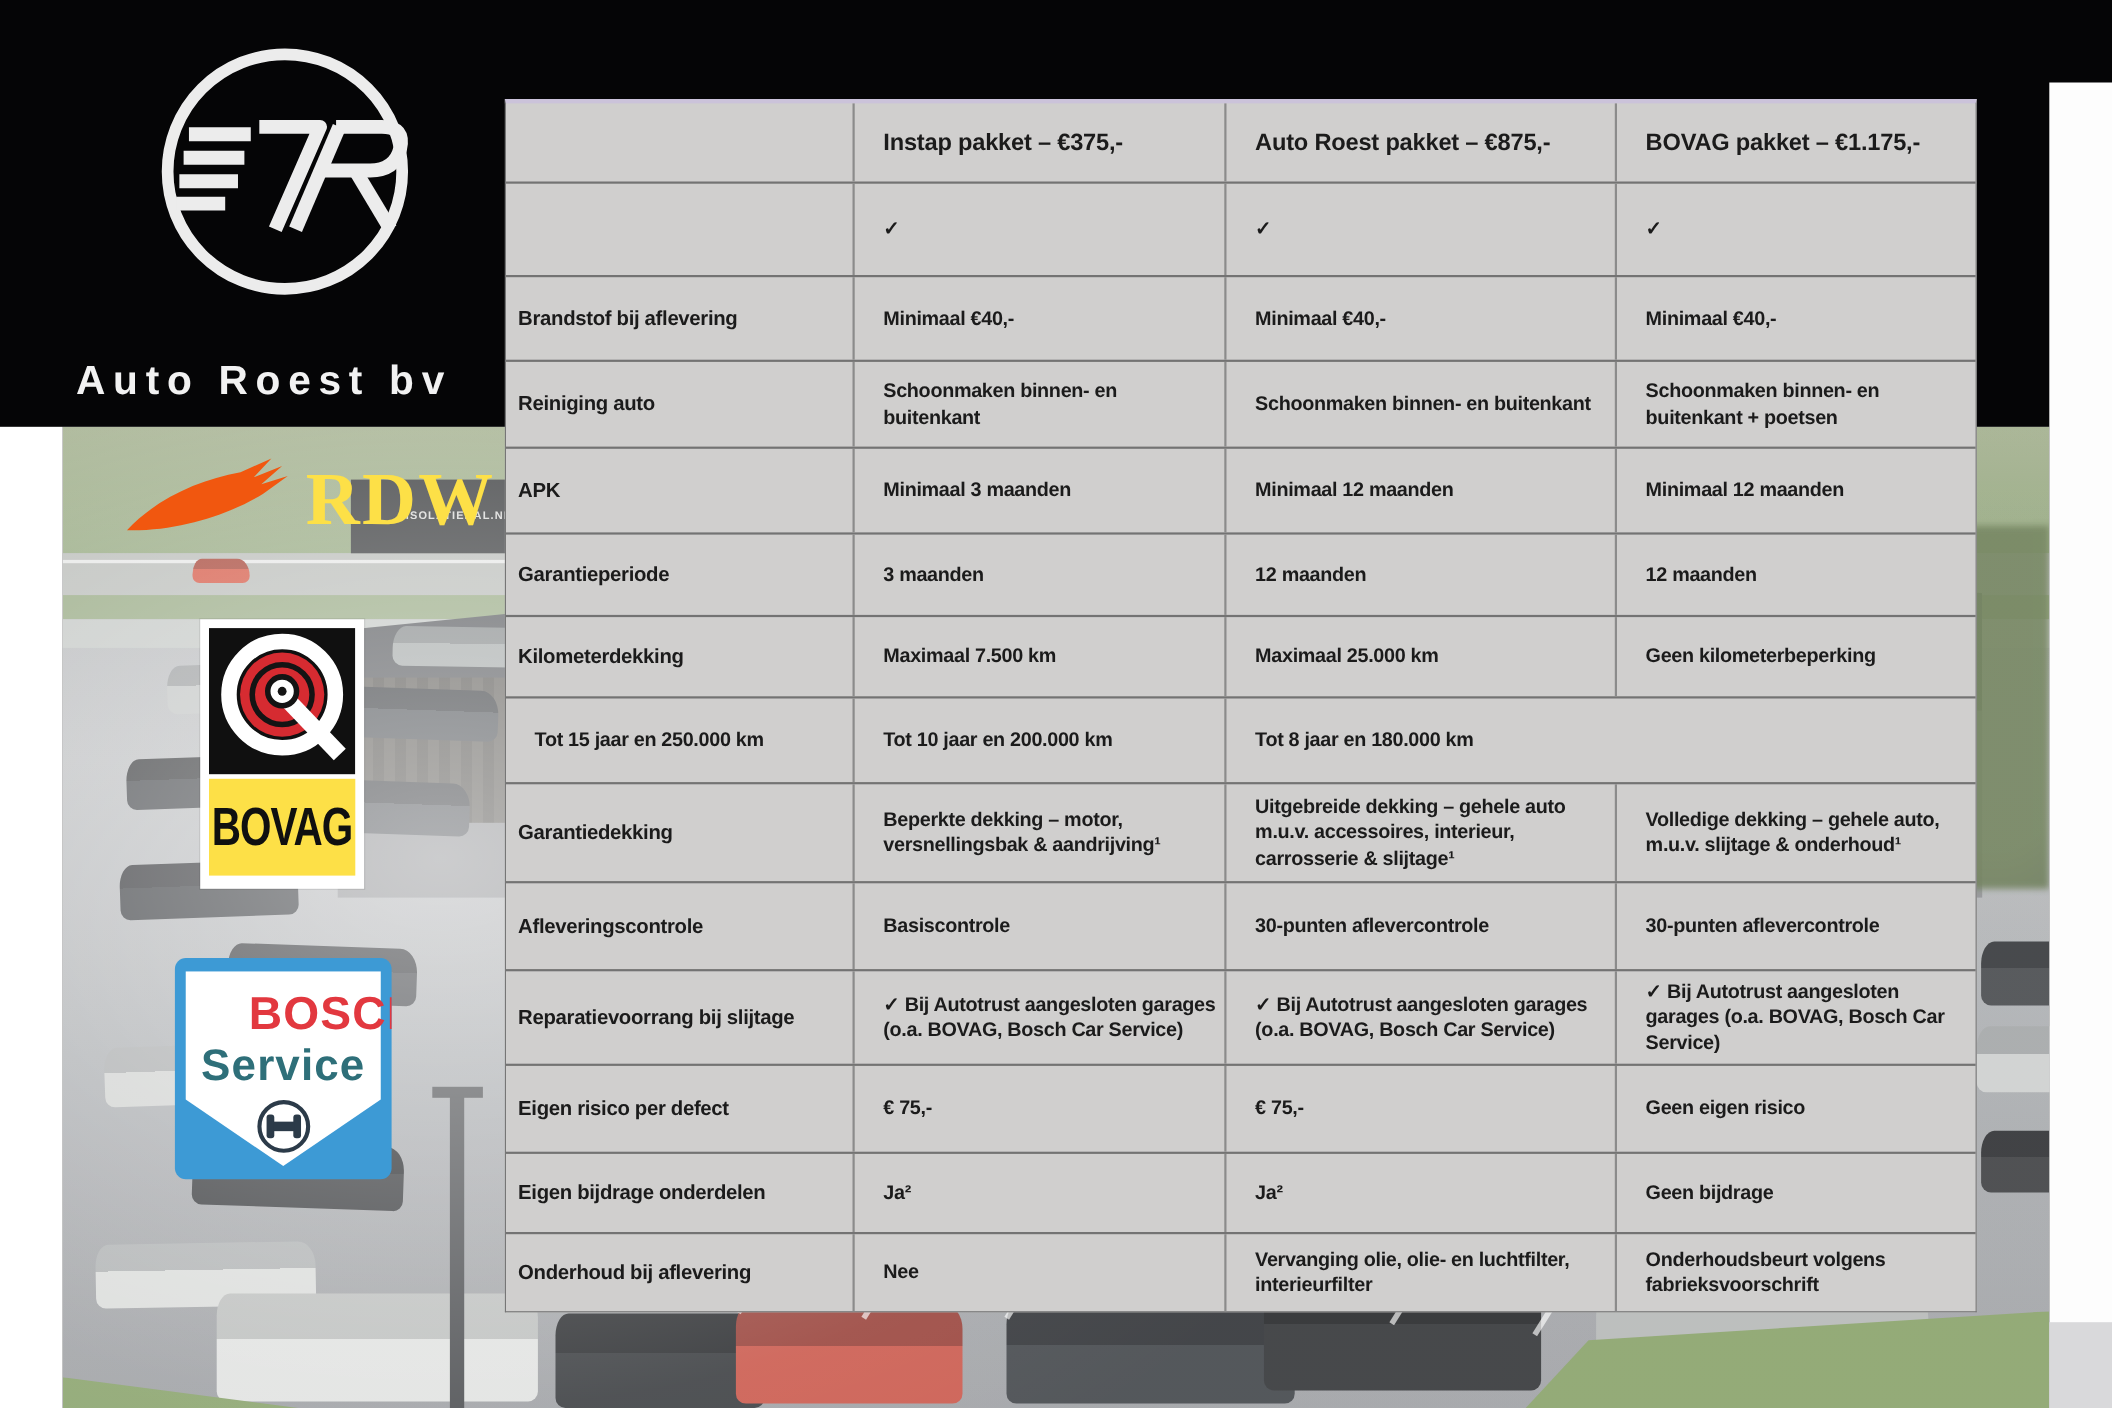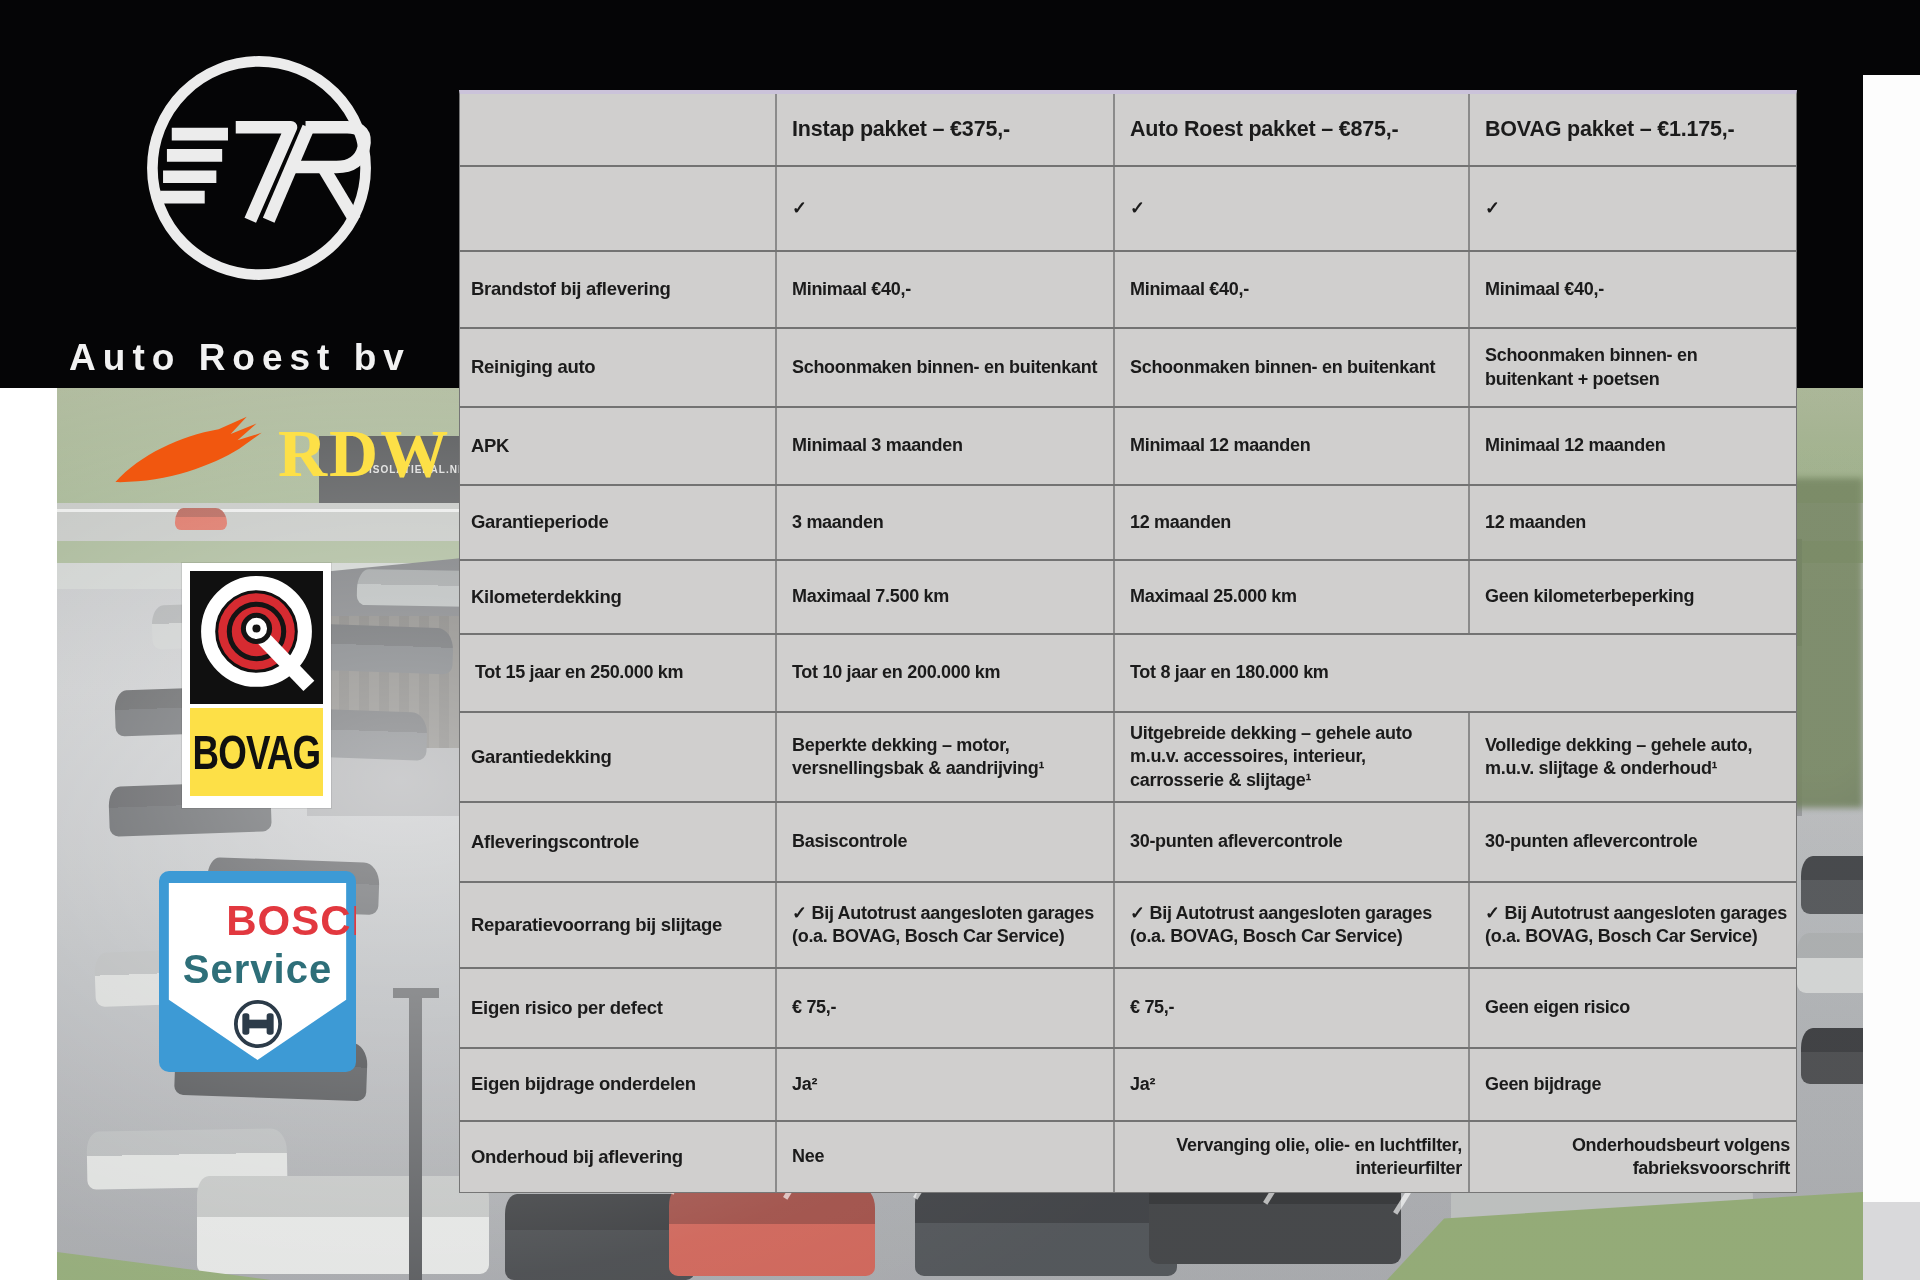--- a/index.html
+++ b/index.html
@@ -39,21 +39,21 @@
             clip-path:polygon(0 100%,12% 30%,100% 0,100% 100%);}
   .grass-bl{position:absolute;left:0;top:852px;width:214px;height:40px;background:#7f9b5f;
             clip-path:polygon(0 30%,100% 100%,0 100%);}
   .car{position:absolute;border-radius:12px 16px 9px 9px / 20px 22px 9px 9px;}
   .pline{position:absolute;background:rgba(255,255,255,.65);}
   .haze{position:absolute;inset:0;
         background:radial-gradient(ellipse 950px 640px at 19% 44%,rgba(255,255,255,.55),rgba(255,255,255,.25) 55%,rgba(255,255,255,.13) 78%,rgba(255,255,255,.10)),
                    linear-gradient(0deg,rgba(255,255,255,.08),rgba(255,255,255,.08));}
 
   
-  .brand{position:absolute;left:0;top:0;width:470px;height:400px;margin-top:12px;}
+  .brand{position:absolute;left:0;top:0;width:470px;height:400px;}
   .brand-mark{position:absolute;left:133px;top:30px;width:252px;height:252px;}
   .brand-name{position:absolute;left:20px;top:325px;width:440px;text-align:center;color:#f2f2f2;
               font-size:37px;font-weight:bold;letter-spacing:7px;white-space:nowrap;}
 
   
   .rdw{position:absolute;left:112px;top:398px;width:380px;height:110px;}
   .rdw-flame{position:absolute;left:0;top:2px;width:172px;height:104px;}
   .rdw-text{position:absolute;left:166px;top:16px;font-family:"Liberation Serif",serif;
             font-size:68px;font-weight:600;color:#1b1b26;letter-spacing:2px;}
 
@@ -74,21 +74,21 @@
   .bosch-line2{position:absolute;left:0;top:76px;width:100%;text-align:center;
                font-size:40px;font-weight:bold;letter-spacing:1px;}
   .bosch-armature{position:absolute;left:72px;top:126px;width:54px;height:54px;}
 
   
   .pkg-table{position:absolute;left:459px;top:90px;width:1338px;background:#d0cfce;
              border:1px solid #767676;border-top:4px solid #cbc3da;box-sizing:border-box;}
   .t-row{display:grid;grid-template-columns:317px 338px 355px 326px;border-bottom:2px solid #737373;
          box-sizing:border-box;}
   .t-row:last-child{border-bottom:0;}
-  .t-cell{display:flex;align-items:center;padding:6px 6px 6px 15px;border-right:2px solid #8b8b8b;
+  .t-cell{display:flex;align-items:center;padding:6px 6px 6px 26px;border-right:2px solid #8b8b8b;
           font-size:18px;font-weight:bold;color:#1b1b1b;line-height:1.3;box-sizing:border-box;
           letter-spacing:-0.3px;}
   .t-cell:last-child{border-right:0;}
   .t-label{padding-left:11px;white-space:nowrap;overflow:hidden;font-size:18.5px;}
   .t-head{font-size:21.5px;letter-spacing:-0.2px;}
 </style>
 </head>
 <body>
 
 <div class="stage">
@@ -272,21 +272,21 @@
         <div class="t-cell ">€ 75,-</div>
         <div class="t-cell ">€ 75,-</div>
         <div class="t-cell ">Geen eigen risico</div>
       </div>
       <div class="t-row" style="height: 73px;">
         <div class="t-cell t-label">Eigen bijdrage onderdelen</div>
         <div class="t-cell ">Ja²</div>
         <div class="t-cell ">Ja²</div>
         <div class="t-cell ">Geen bijdrage</div>
       </div>
-      <div class="t-row" style="height: 70px; text-align: right;">
+      <div class="t-row" style="height: 70px;">
         <div class="t-cell t-label">Onderhoud bij aflevering</div>
         <div class="t-cell ">Nee</div>
         <div class="t-cell ">Vervanging olie, olie- en luchtfilter, interieurfilter</div>
         <div class="t-cell ">Onderhoudsbeurt volgens fabrieksvoorschrift</div>
       </div>
     </div>
 
 </div>
 
 </body></html>

